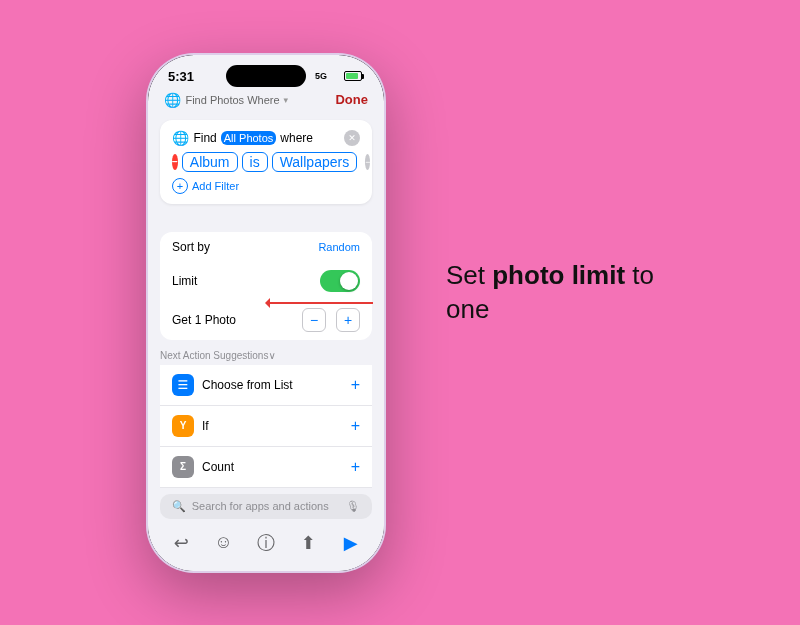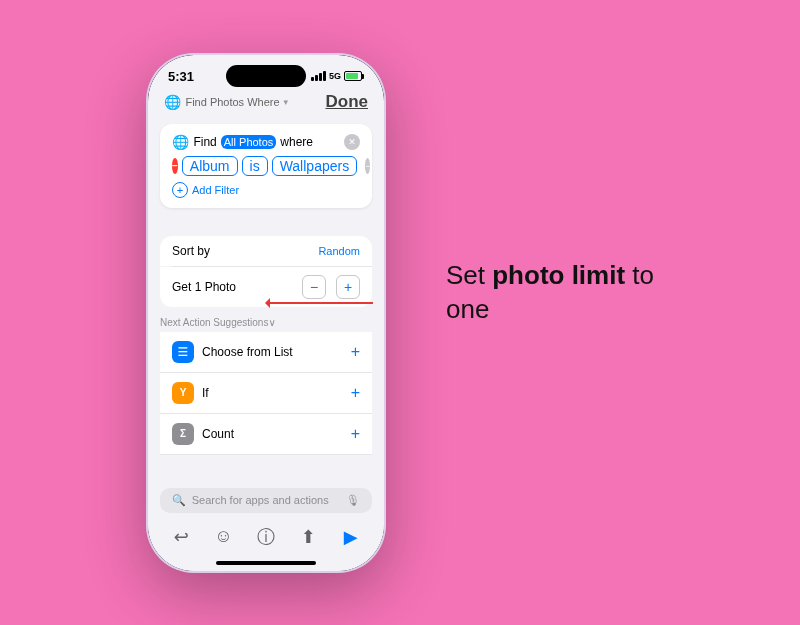--- a/index.html
+++ b/index.html
@@ -80,21 +80,21 @@
       font-weight: 600;
       color: #000;
       flex-shrink: 0;
     }
 
     .status-time { font-size: 13px; font-weight: 700; }
 
     .status-icons {
       display: flex;
       align-items: flex-end;
-      gap: 3px;
+      gap: 17px;
       font-size: 9px;
     }
 
     .signal-bars {
       display: flex;
       align-items: flex-end;
       gap: 1px;
       height: 10px;
     }
     .signal-bars span {
@@ -153,24 +153,23 @@
       align-items: center;
       gap: 4px;
       font-size: 11px;
       color: #666;
     }
 
     .nav-emoji { font-size: 14px; }
     .nav-chevron { font-size: 9px; color: #999; }
 
     .nav-done {
-      font-size: 17px;
+      font-size: 13px;
       font-weight: 600;
-      color: #404040;
-      text-decoration: underline;
+      color: #b91c1c;
     }
 
     
     .content {
       flex: 1;
       overflow: hidden;
       display: flex;
       flex-direction: column;
       background: #f2f2f7;
     }
@@ -539,20 +538,26 @@
               <span>Add Filter</span>
             </div>
           </div>
 
           <div class="row-item" style="border-radius:12px 12px 0 0; margin-bottom:0;margin-top:22px;">
             <span class="row-label">Sort by</span>
             <span class="row-value">Random</span>
           </div>
           <div class="divider"></div>
 
+          <div class="limit-row" style="margin-bottom:0;">
+            <span class="row-label">Limit</span>
+            <div class="toggle">
+              <div class="toggle-knob"></div>
+            </div>
+          </div>
           <div class="divider"></div>
 
           <div class="get-row">
             <span class="row-label">Get 1 Photo</span>
             <div class="stepper">
               <div class="step-btn">−</div>
               <div class="step-btn">+</div>
             </div>
           </div>
 

